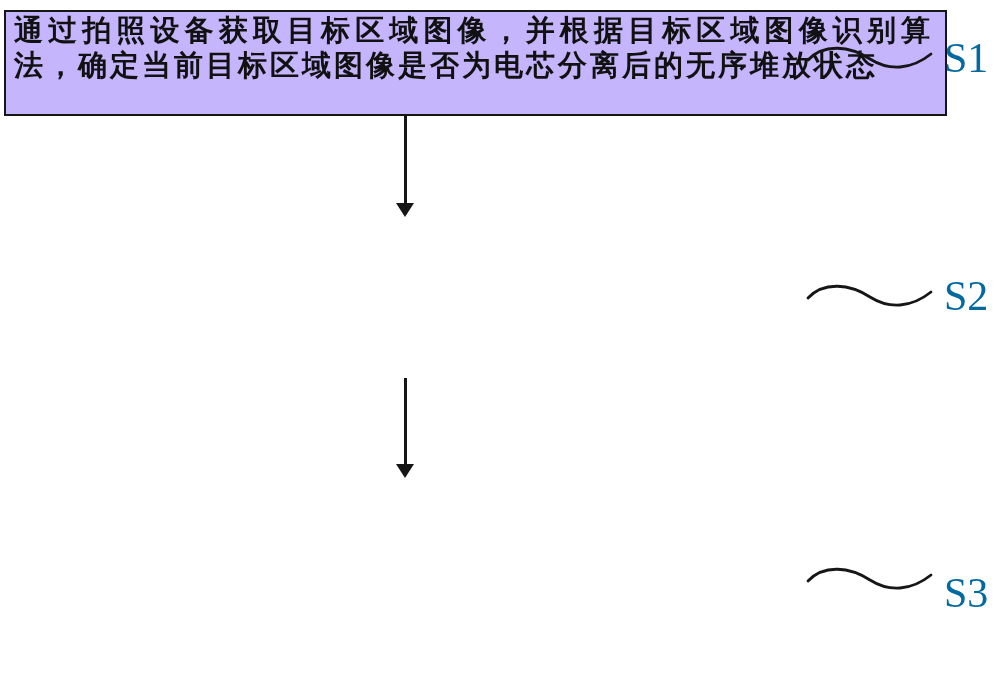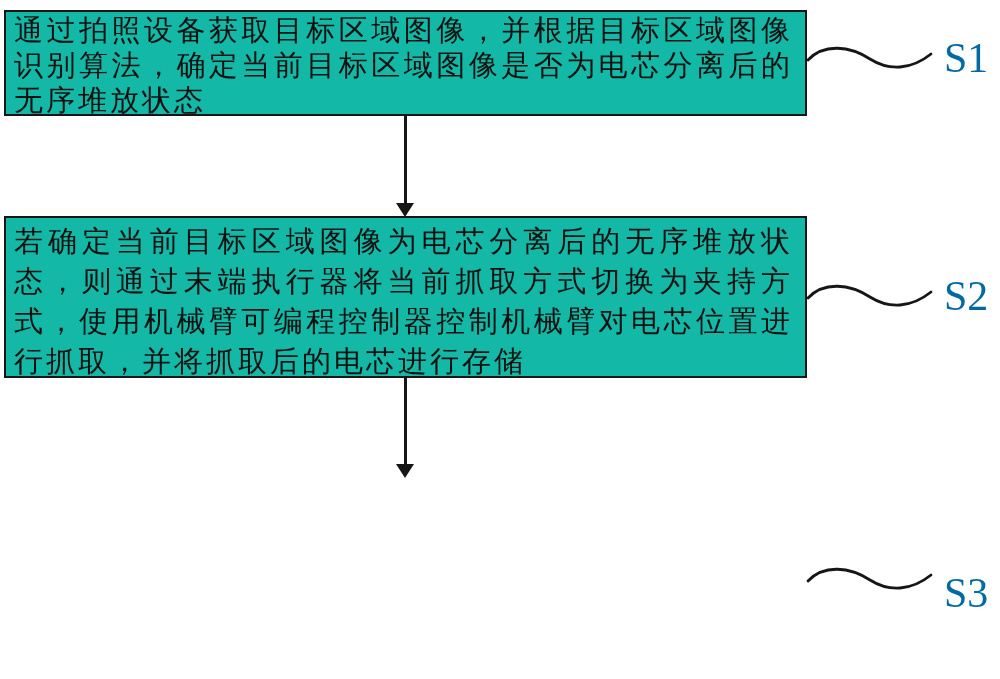--- a/index.html
+++ b/index.html
@@ -12,29 +12,30 @@
     width: 1000px;
     height: 679px;
     background: #ffffff;
     font-family: "DejaVu Serif", "Liberation Serif", serif;
     color: #111111;
     overflow: hidden;
   }
   .flow-box {
     position: absolute;
     left: 4px;
-    width: 803px;
+    width: 943px;
     border: 2.5px solid #161616;
     box-sizing: border-box;
-    background: #14b8a6;
+    background: #c4b5fd;
     font-size: 29px;
     letter-spacing: 3px;
     text-align: justify;
     text-justify: inter-character;
     overflow: hidden;
+    font-weight: bold;
   }
   .box-1 { top: 10px;  height: 106px; line-height: 35px; padding: 1px 12px 0 8px; }
   .box-2 { top: 216px; height: 162px; line-height: 40px; padding: 3px 12px 0 8px; }
   .box-3 { top: 478px; height: 194px; line-height: 39px; padding: 4px 12px 0 8px; }
 
   .arrow-line {
     position: absolute;
     left: 404px;
     width: 3px;
     background: #161616;
@@ -79,21 +80,20 @@
 </head>
 <body>
 
 <div class="canvas">
 
   <div class="flow-box box-1">通过拍照设备获取目标区域图像，并根据目标区域图像识别算法，确定当前目标区域图像是否为电芯分离后的无序堆放状态</div>
 
   <div class="arrow-line arrow-line-1"></div>
   <div class="arrow-head arrow-head-1"></div>
 
-  <div class="flow-box box-2">若确定当前目标区域图像为电芯分离后的无序堆放状态，则通过末端执行器将当前抓取方式切换为夹持方式，使用机械臂可编程控制器控制机械臂对电芯位置进行抓取，并将抓取后的电芯进行存储</div>
 
   <div class="arrow-line arrow-line-2"></div>
   <div class="arrow-head arrow-head-2"></div>
 
 
   <div class="wave wave-1">
     <svg width="128" height="30" viewBox="0 0 128 30" xmlns="http://www.w3.org/2000/svg">
       <path d="M 2,15 C 18,-2 44,1 64,14 C 83,26 105,25 125,9" fill="none" stroke="#161616" stroke-width="2.8" stroke-linecap="round"></path>
     </svg>
   </div>

